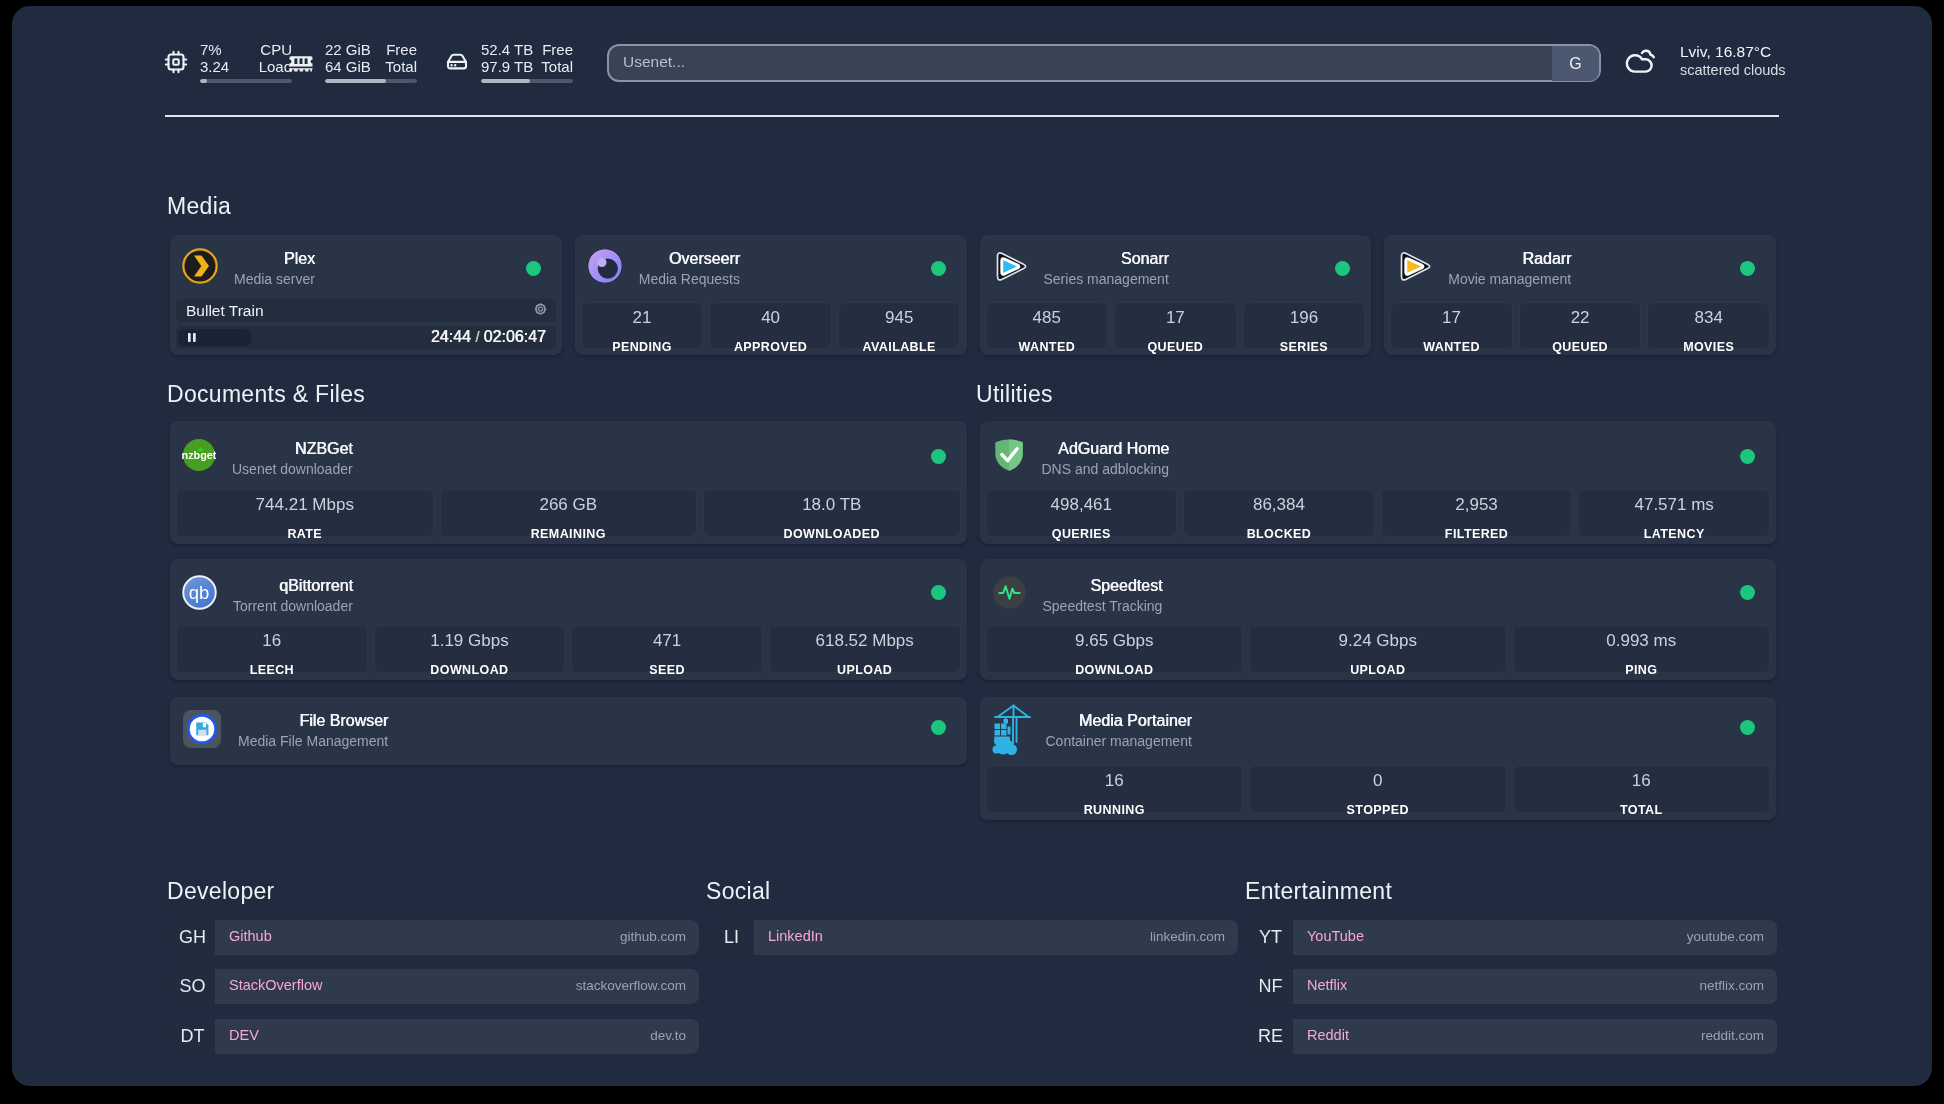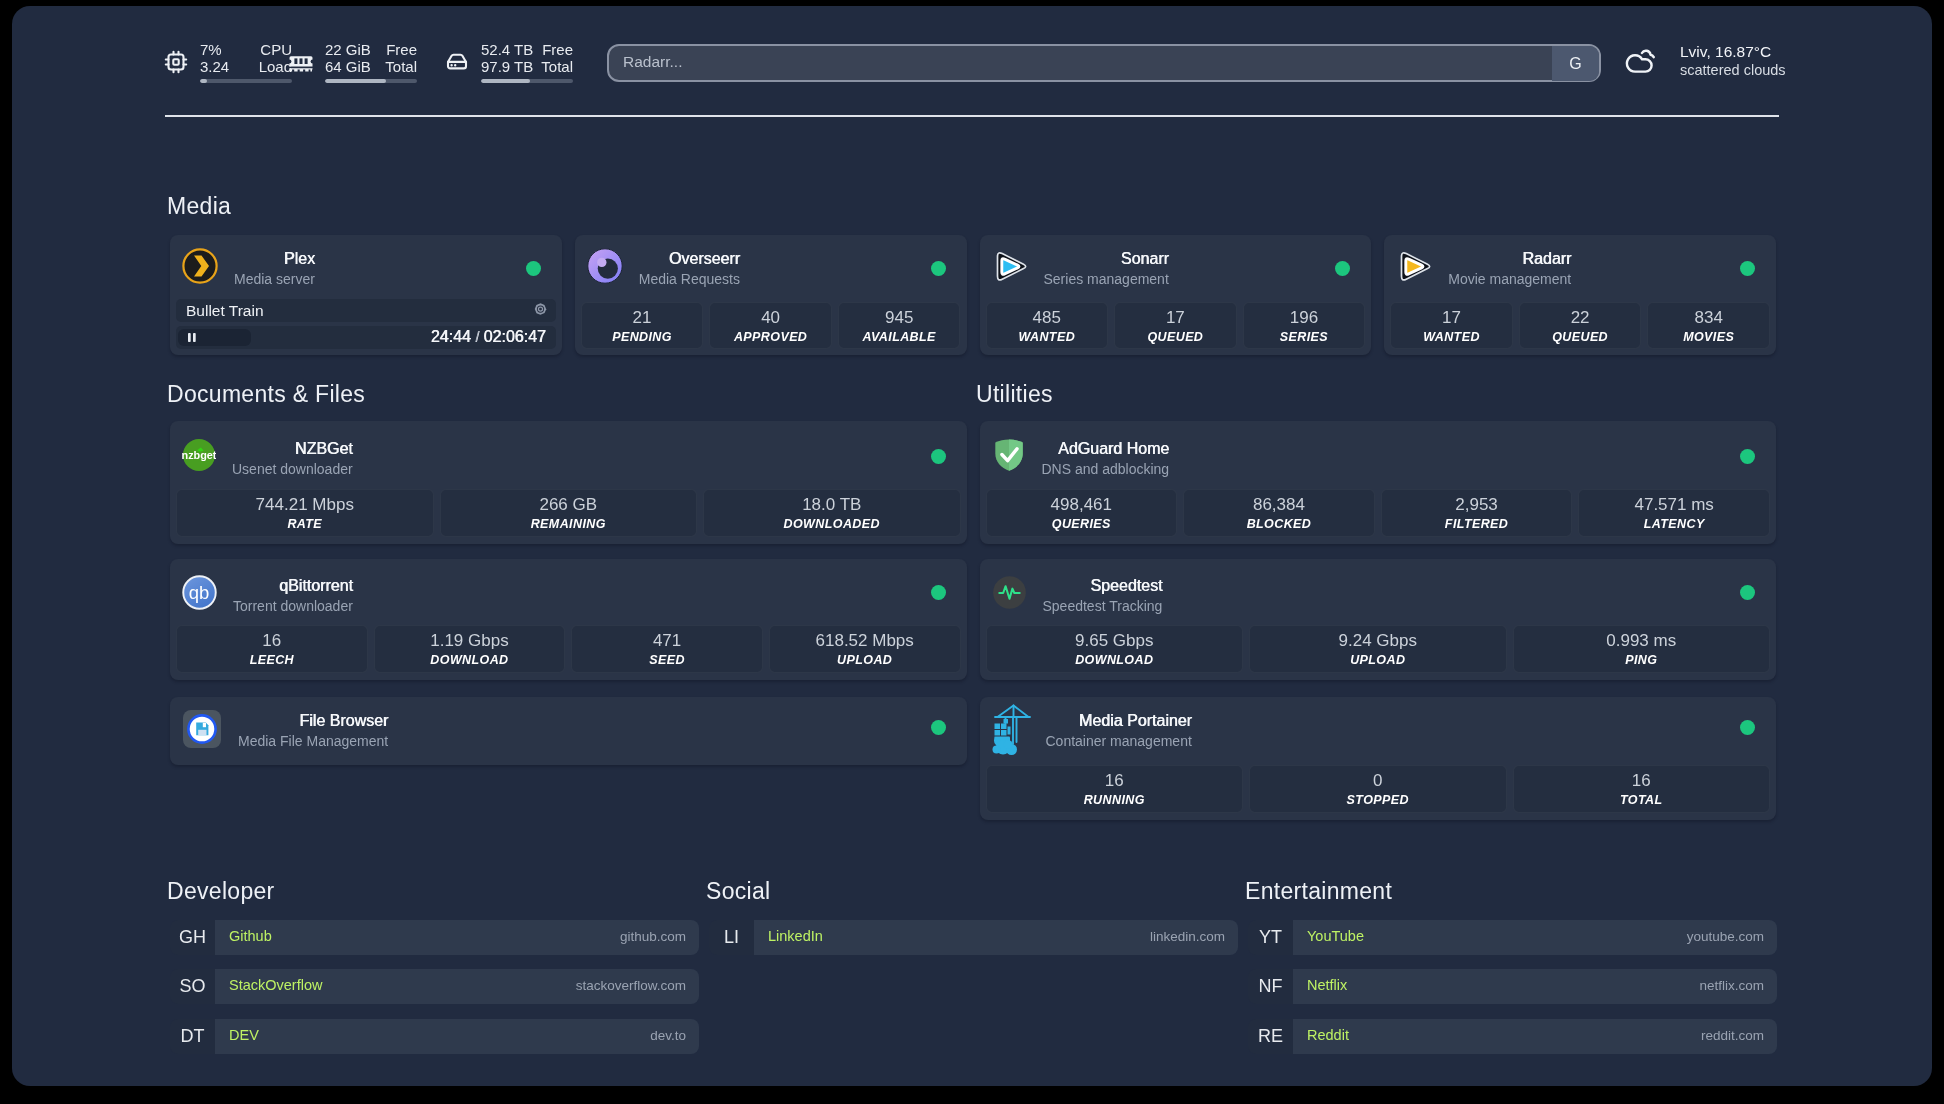--- a/index.html
+++ b/index.html
@@ -38,37 +38,37 @@
   .chead { position:absolute; left:12px; top:13px; display:flex; }
   .cicon { width:36px; height:36px; }
   .ctext { margin-left:16px; padding-top:1px; }
   .ctitle { font-size:16px; font-weight:400; color:#f5f7fa; line-height:20px; text-shadow:0.6px 0 0 #f5f7fa;text-align:right; }
   .csub { font-size:14px; color:#9aa4b4; line-height:19px; margin-top:1px; }
   .dot { position:absolute; right:21px; top:26px; width:15px; height:15px; border-radius:50%; background:#1cc67e; }
 
   .stats { position:absolute; left:6px; right:6px; top:67px; height:47px; display:flex; gap:6px; }
   .stat { flex:1; background:#242e40; border:1px solid rgba(255,255,255,0.045); border-radius:6px; text-align:center; padding-top:5px; }
   .sval { font-size:17px; color:#ccd2da; line-height:20px; }
-  .slab { font-size:12.5px; font-weight:700; color:#fff; line-height:17px; margin-top:1px; letter-spacing:0.4px;font-style:italic; }
+  .slab { font-size:12.5px; font-weight:700; color:#fff; line-height:17px; margin-top:11px; letter-spacing:0.4px; }
 
   
   .mrow1 { position:absolute; left:6px; right:6px; top:64px; height:23px; background:rgba(16,22,34,0.25); border-radius:5px; }
   .mtitle { position:absolute; left:10px; top:3px; font-size:15.5px; color:#eef1f5; }
   .mcam { position:absolute; right:7px; top:3px; width:17px; height:17px; }
   .mrow2 { position:absolute; left:6px; right:6px; top:91px; height:23px; background:rgba(16,22,34,0.25); border-radius:5px; }
   .pill { position:absolute; left:2px; top:3px; width:73px; height:17px; background:#1b2434; border-radius:6px; }
   .ptime { position:absolute; right:10px; top:2px; font-size:16px; font-weight:400; color:#f4f6f9; text-shadow:0.6px 0 0 #f4f6f9; }
   .ptime .sl { font-weight:400; color:#aab2bf; font-size:14px; }
 
   
   .bmrow { position:absolute; display:flex; width:529px; height:35px; }
   .bmab { width:45px; background:#222c3f; border-radius:8px 0 0 8px; color:#e7eaee; font-size:18px; font-weight:400;
           display:flex; align-items:center; justify-content:center; }
   .bmbar { flex:1; background:#2f3a4d; border-radius:0 8px 8px 0; position:relative; }
-  .bmname { position:absolute; left:14px; top:8px; font-size:14.5px; color:#bef264; }
+  .bmname { position:absolute; left:14px; top:8px; font-size:14.5px; color:#f9a8d4; }
   .bmurl { position:absolute; right:13px; top:9px; font-size:13.5px; color:#9aa3b2; }
 </style>
 </head>
 <body>
 <div class="panel">
 
   <div class="widget" style="left:152px;">
     <svg class="wicon" viewBox="0 0 24 24" fill="none" stroke="currentColor" stroke-width="2.1" stroke-linecap="round">
       <rect x="4.5" y="4.5" width="15" height="15" rx="2.5"></rect>
       <rect x="9.3" y="9.3" width="5.4" height="5.4" rx="1"></rect>
@@ -132,21 +132,21 @@
           <span>97.9 TB</span>
           <span>Total</span>
         </div>
       <div class="wbar">
           <div class="wfill" style="width:53%"></div>
         </div>
     </div>
   </div>
 
   <div class="search">
-    <div class="ph">Radarr...</div>
+    <div class="ph">Usenet...</div>
     <div class="gbtn">G</div>
   </div>
 
   <div class="weather">
     <svg viewBox="0 0 24 24" fill="none" stroke="currentColor" stroke-width="1.9" stroke-linecap="round" stroke-linejoin="round">
       <path d="M16.6 20.6 H8.6 a6.3 6.3 0 1 1 5.4-9.5 h2.6 a4.75 4.75 0 1 1 0 9.5 Z"></path>
       <path d="M13.9 6.2 a3.55 3.55 0 0 1 6.6 1.3 c1.1 0.2 2 0.9 2.5 1.9"></path>
     </svg>
     <div class="wtext">
       <div class="wline1">Lviv, 16.87°C</div>

